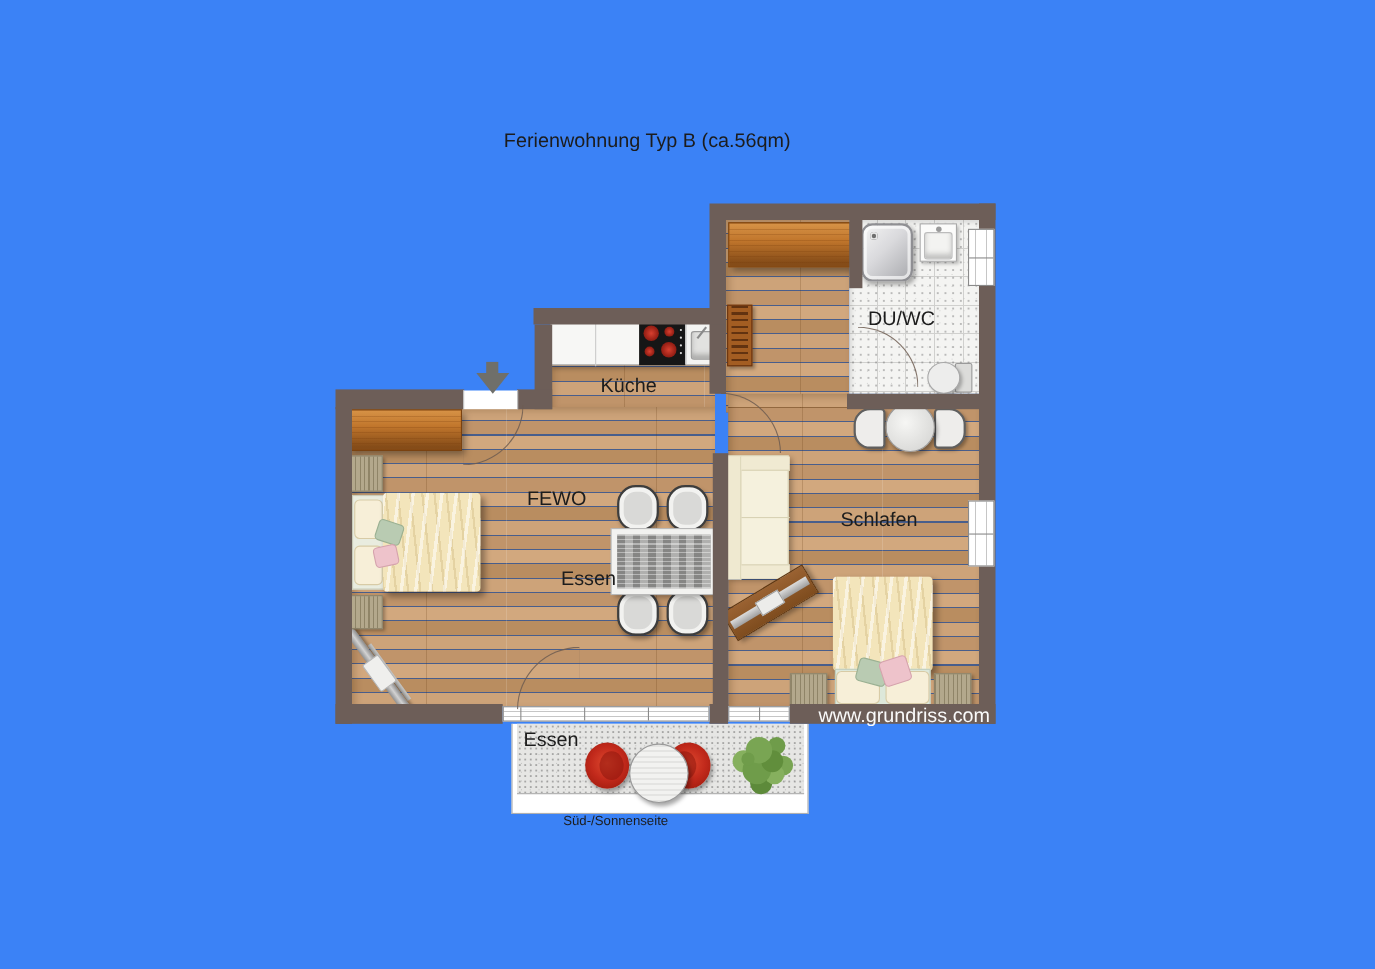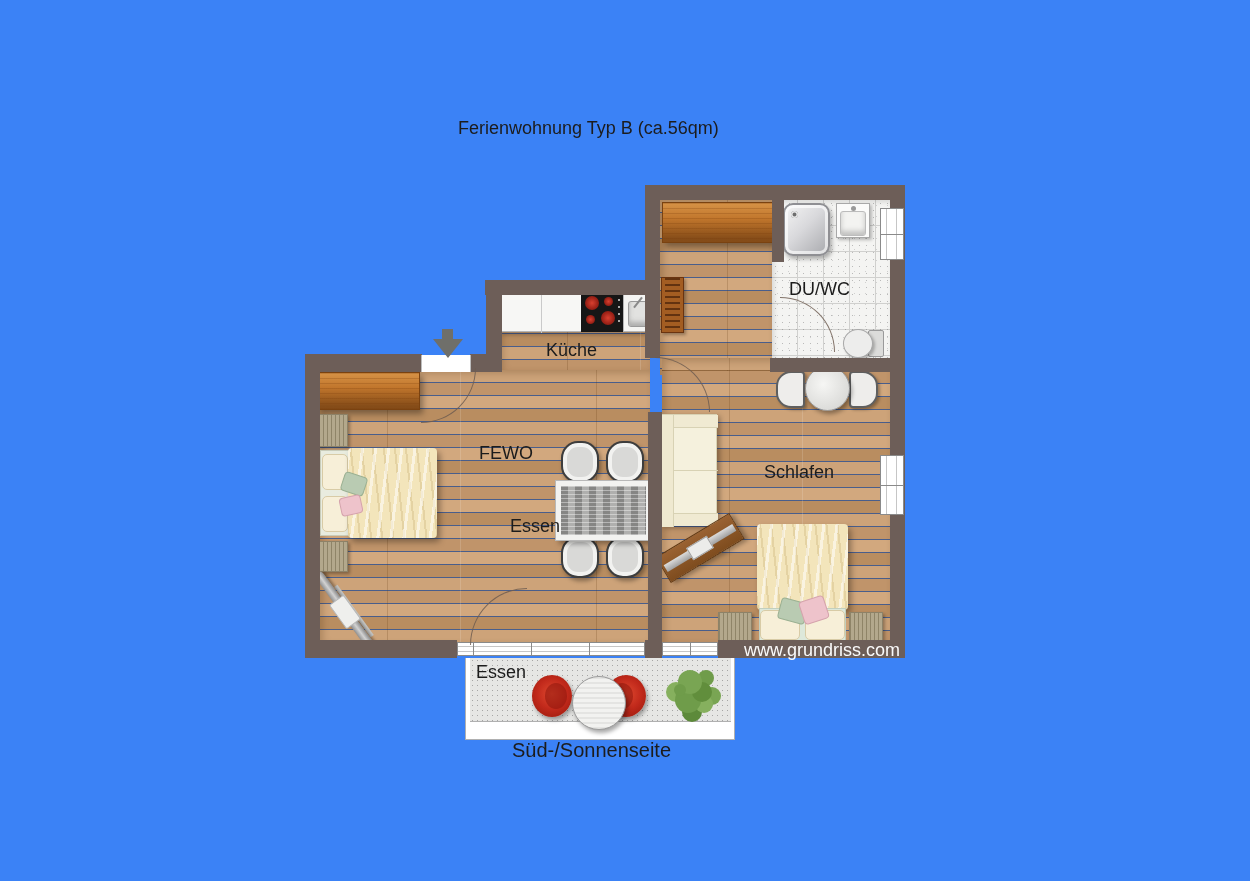--- a/index.html
+++ b/index.html
@@ -226,15 +226,15 @@
   </div>
 
   <div class="abs" style="left:546px; top:340px; font-size:18px; color:#1c1c1c; z-index:50;">Küche</div>
   <div class="abs" style="left:789px; top:279px; font-size:18px; color:#1c1c1c; z-index:50;">DU/WC</div>
   <div class="abs" style="left:479px; top:443px; font-size:18px; color:#1c1c1c; z-index:50;">FEWO</div>
   <div class="abs" style="left:464px; top:516px; font-size:18px; color:#1c1c1c; z-index:50;margin-left:46px;">Essen</div>
   <div class="abs" style="left:764px; top:462px; font-size:18px; color:#1c1c1c; z-index:50;">Schlafen</div>
   <div class="abs" style="left:476px; top:662px; font-size:18px; color:#1c1c1c; z-index:50;">Essen</div>
 
   <div class="abs" style="left:744px; top:640px; font-size:18px; color:#fafafa; z-index:50;">www.grundriss.com</div>
-  <div class="abs" style="left:512px; top:739px; font-size:20px; color:#1c1c1c; z-index:50;">Süd-/Sonnenseite</div>
+  <div class="abs" style="left:512px; top:739px; font-size:12px; color:#1c1c1c; z-index:50;">Süd-/Sonnenseite</div>
 
 </div>
 
 </body></html>

